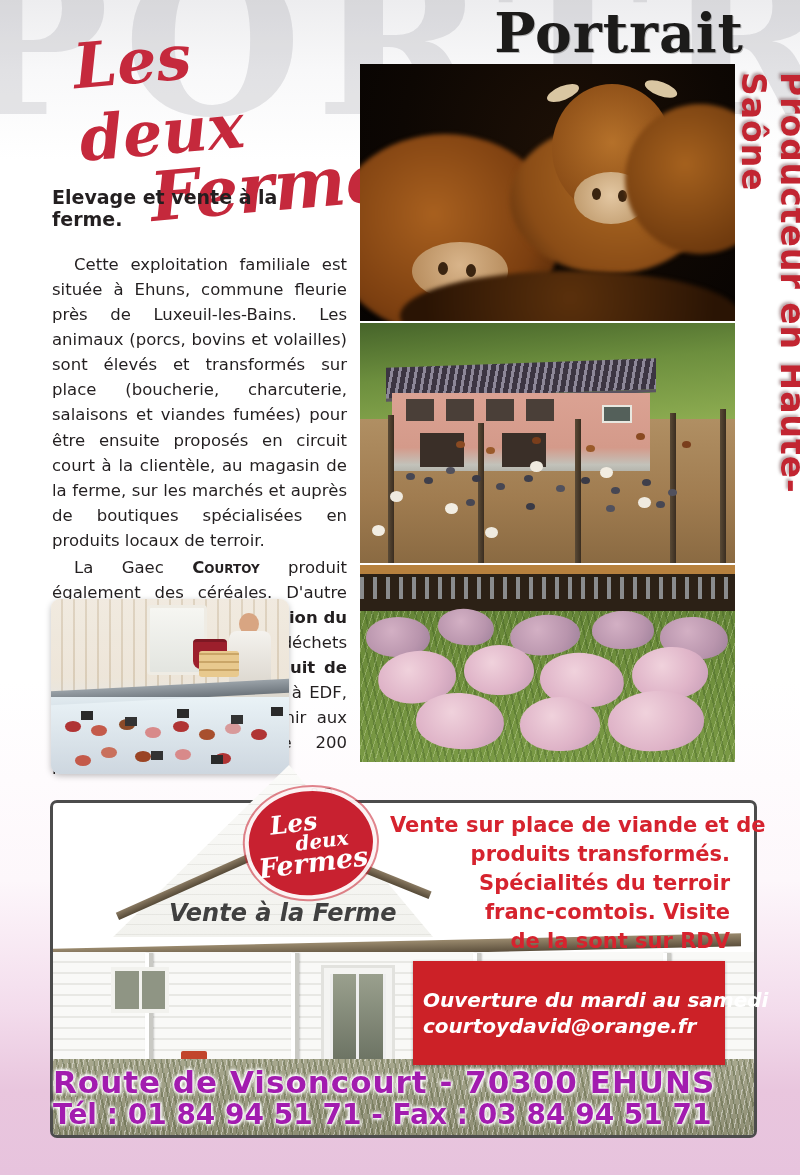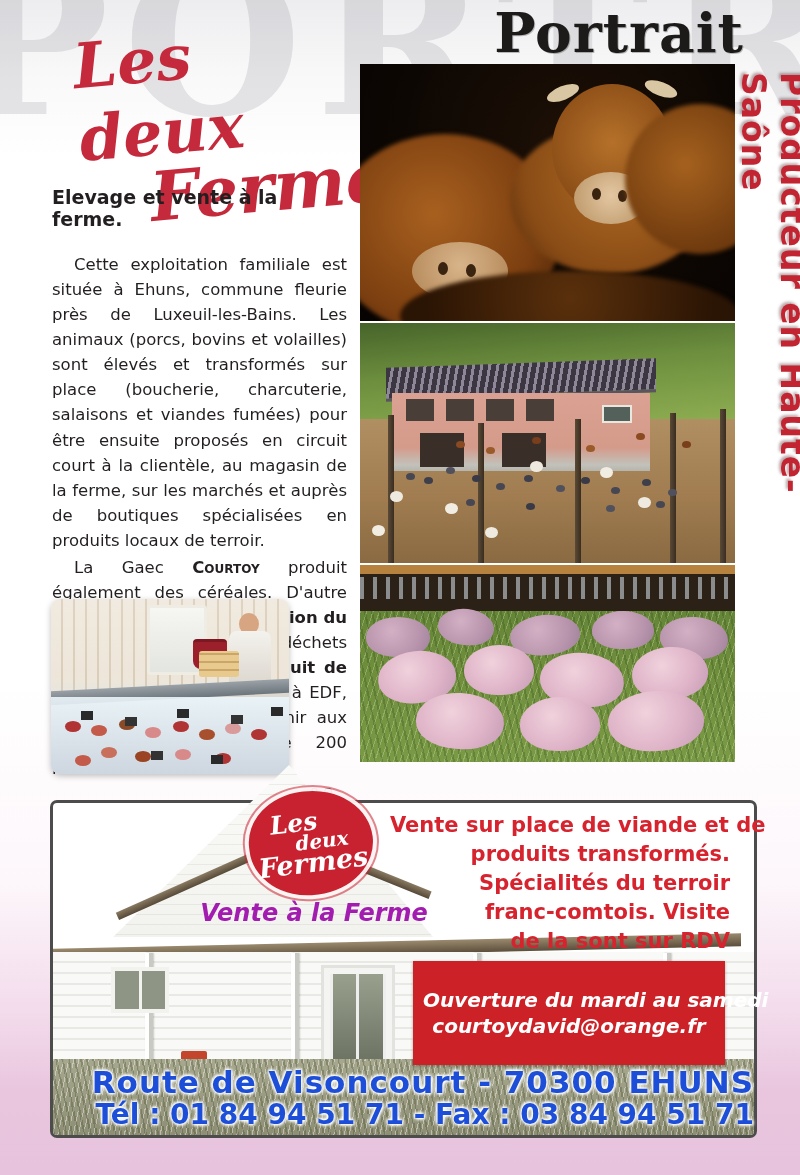--- a/index.html
+++ b/index.html
@@ -129,22 +129,22 @@
   .gable-tex { position:absolute; inset:0;
     background:repeating-linear-gradient(180deg,transparent 0 9px,rgba(150,150,140,.14) 9px 10px); }
   .logo-blob { position:absolute; left:196px; top:-12px; width:124px; height:104px;
     background:#c82130; border-radius:48% 52% 50% 50%; transform:rotate(-7deg);
     box-shadow:0 0 0 4px rgba(255,255,255,.9), 0 0 0 6px rgba(200,33,48,.55);
     display:flex; flex-direction:column; align-items:center; justify-content:center;
     color:#fff; font-family:"DejaVu Serif","Liberation Serif",serif; font-style:italic; font-weight:700; line-height:.92; }
   .logo-blob .g1 { font-size:25px; margin-left:-30px; }
   .logo-blob .g2 { font-size:20px; margin-left:22px; }
   .logo-blob .g3 { font-size:27px; }
-  .shop-banner { position:absolute; left:116px; top:96px; width:290px; text-align:center;
-    color:#a21caf; font-weight:700; font-style:italic; font-size:24px; }
+  .shop-banner { position:absolute; left:116px; top:96px; width:290px; text-align:left;
+    color:#404040; font-weight:700; font-style:italic; font-size:24px; }
   .main-roof { position:absolute; left:0px; top:138px; width:688px; height:13px;
     background:linear-gradient(180deg,#9a8a6e,#5c4f3c); transform:skewY(-1.3deg); }
   .facade { position:absolute; left:0; top:149px; width:100%; height:116px;
     background:repeating-linear-gradient(180deg,#f9f9f7 0 9px,#e8e8e4 9px 11px); }
   .post { position:absolute; top:150px; width:8px; height:116px;
     background:linear-gradient(90deg,#ffffff 0 4px,#c9c9c4 4px 8px); box-shadow:1px 0 2px rgba(0,0,0,.2); }
   .door { position:absolute; left:268px; top:162px; width:74px; height:103px;
     background:#f4f4f2; border:3px solid #e2e2de; }
   .door .glass { position:absolute; inset:6px; background:linear-gradient(180deg,#9aa08e,#6d7464);
     border-left:3px solid #eee; border-right:3px solid #eee; }
@@ -154,33 +154,33 @@
   .wall-sign { position:absolute; left:486px; top:176px; width:96px; height:42px; background:#c2344a; border-radius:2px; }
   .wall-sign i { position:absolute; left:10px; top:10px; width:76px; height:4px; background:rgba(255,255,255,.85); }
   .wall-sign i + i { top:20px; width:58px; opacity:.7; }
   .pot { position:absolute; width:26px; height:16px; background:#c2452c; border-radius:2px 2px 8px 8px; }
   .pot.red-cone { background:#cc2127; width:40px; height:22px; border-radius:3px; transform:rotate(-6deg); }
   
   .grass { position:absolute; left:0; right:0; bottom:0; height:76px; border-radius:0 0 4px 4px; overflow:hidden;
     background:repeating-linear-gradient(78deg,rgba(70,80,45,.35) 0 2px,transparent 2px 6px),
                repeating-linear-gradient(102deg,rgba(255,255,255,.4) 0 1px,transparent 1px 5px),
                linear-gradient(180deg,#a8a88e,#8e8e74); }
-  .address-lines { position:absolute; left:0; right:0; bottom:4px; text-align:right; color:#1d4ed8; }
+  .address-lines { position:absolute; left:0; right:0; bottom:4px; text-align:left; color:#a21caf; }
   .addr1 { font-size:31px; font-weight:700; letter-spacing:1px;
     text-shadow:0 0 4px #fff,0 0 4px #fff,1px 1px 3px #fff,-1px -1px 3px #fff; }
   .addr2 { font-size:28px; font-weight:700; margin-top:-2px;
     text-shadow:0 0 4px #fff,0 0 4px #fff,1px 1px 3px #fff,-1px -1px 3px #fff; }
   
   .sales { position:absolute; right:24px; top:8px; width:340px; text-align:right;
     color:#d6232e; font-weight:700; font-size:21px; line-height:1.38; }
   .sales div { white-space:nowrap; }
   .hours-box { position:absolute; left:360px; top:158px; width:312px; height:104px;
     background:#cc2127; color:#fff; display:flex; flex-direction:column; justify-content:center;
     padding:4px 10px; gap:2px; box-shadow:0 1px 3px rgba(0,0,0,.3); }
-  .hours-box div { font-weight:700; font-size:20px; font-style:italic; text-align:center; white-space:nowrap; }
+  .hours-box div { font-weight:700; font-size:20px; font-style:italic; white-space:nowrap; }
 </style>
 </head>
 <body>
 
 <div class="page">
 
   <div class="watermark">PORTRAIT</div>
 
   <div class="portrait-head">Portrait</div>
 

